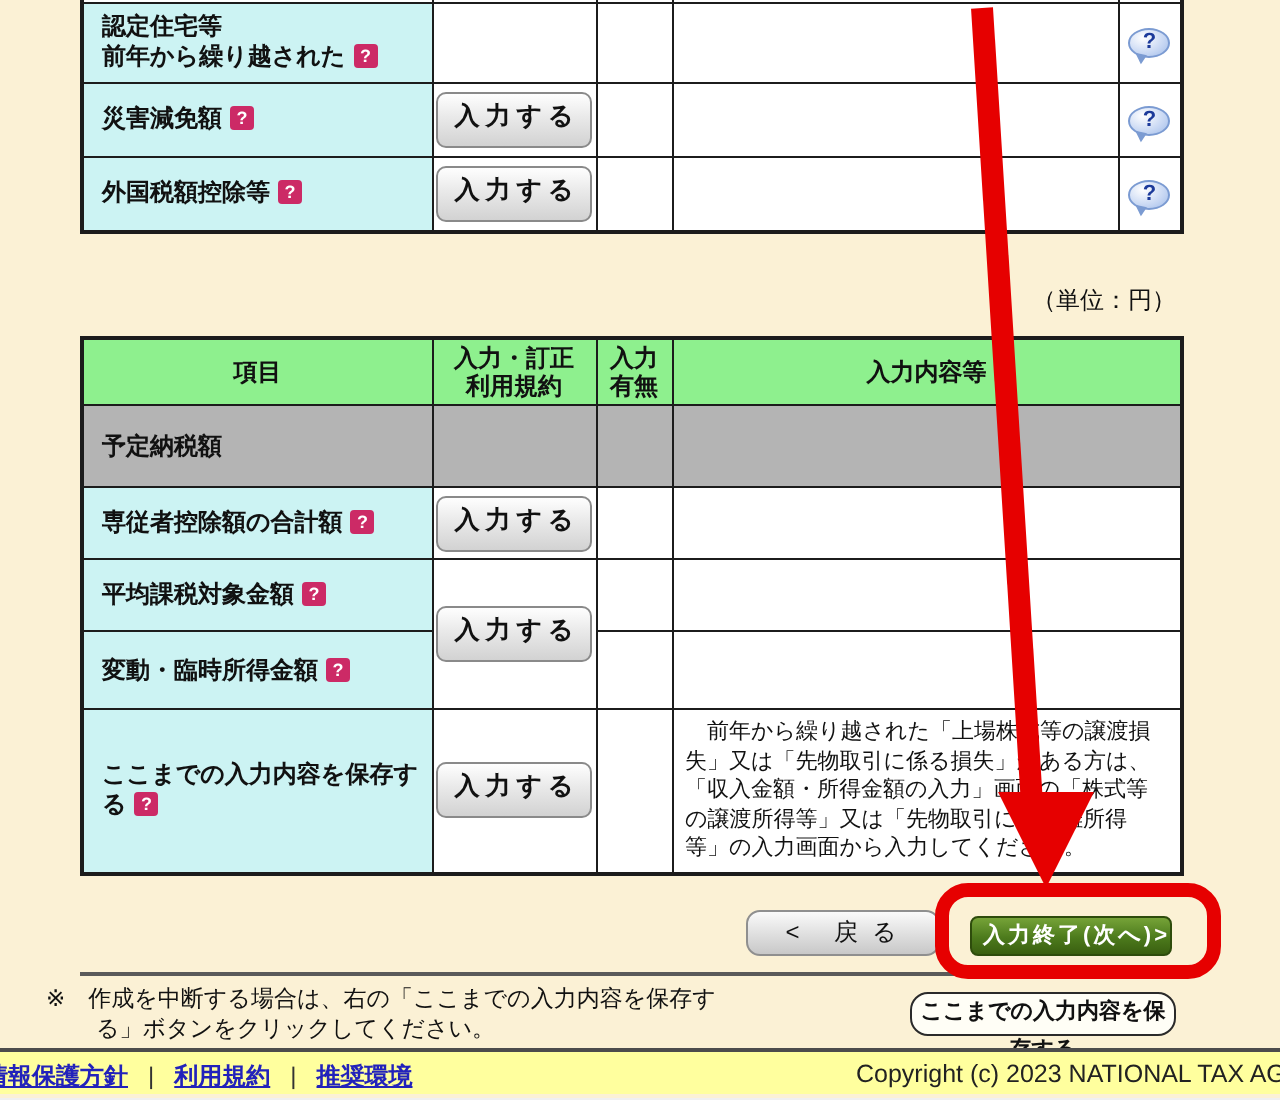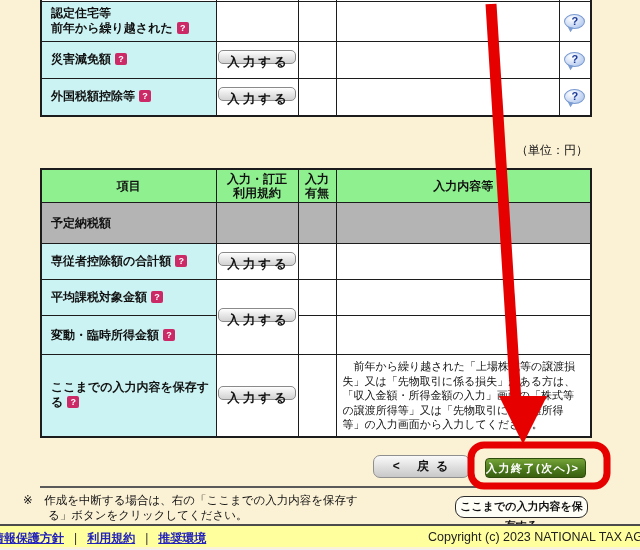--- a/index.html
+++ b/index.html
@@ -24,21 +24,21 @@
   .c-cont  { background:#fff; }
   .c-help  { width:32px; text-align:center; background:#fff; }
   .sliver td { background:#fff !important; }
   .gray td { background:#b4b4b4 !important; }
 
   
   .hdr td { background:#8ef08e !important; font-weight:bold; text-align:center; line-height:14px; padding:2px 0; }
 
   
   .btn-input {
-    display:inline-block; width:78px; height:14px; line-height:23px;
+    display:inline-block; width:78px; height:28px; line-height:23px;
     background:linear-gradient(#fefefe,#e9e9e9 45%,#d2d2d2);
     border:1px solid #8a8a8a; border-radius:5px;
     font-size:12.5px; font-weight:bold; letter-spacing:3px; text-indent:3px;
     text-align:center; color:#111; cursor:pointer;
   }
   .note-cell { font-size:11px; line-height:14.5px; padding:4px 6px 4px 6px; text-indent:1em; text-align:left; vertical-align:middle; }
 
   
   .qpink {
     display:inline-block; width:12px; height:12px; margin-left:4px;
@@ -66,29 +66,29 @@
     border:1.5px solid #2a2a2a; padding:3px 15px;
     font-size:12px; font-weight:bold;
   }
   #unit-label { position:absolute; right:52px; top:142px; font-size:12px; color:#111; }
 
   
   #btn-back {
     position:absolute; left:373px; top:455px; width:97px; height:23px;
     background:linear-gradient(#fafafa,#dedede 55%,#c8c8c8);
     border:1px solid #8f8f8f; border-radius:7px;
-    font-size:12px; font-weight:bold; letter-spacing:7px; text-indent:5px;
+    font-size:12px; font-weight:normal; letter-spacing:7px; text-indent:5px;
     text-align:center; line-height:21px; cursor:pointer;
   }
   #btn-next {
     position:absolute; left:485px; top:458px; width:101px; height:20px;
     background:linear-gradient(#76a338,#4c7a1c 55%,#3a5f10);
     border:1px solid #2e4c0c; border-radius:4px;
     color:#fff; font-size:11px; font-weight:bold; letter-spacing:1.5px;
-    text-align:left; line-height:18px; cursor:pointer;
+    text-align:right; line-height:18px; cursor:pointer;
   }
   #divider { position:absolute; left:40px; top:486px; width:550px; border-top:2px solid #5a5a5a; }
   #note {
     position:absolute; left:23px; top:493px; width:345px;
     font-size:11.5px; line-height:15px; color:#111;
     padding-left:25px; text-indent:-25px;
   }
   #btn-save {
     position:absolute; left:455px; top:496px; width:133px; height:22px;
     background:#fffef6; border:1.5px solid #2a2a2a; border-radius:9px;

